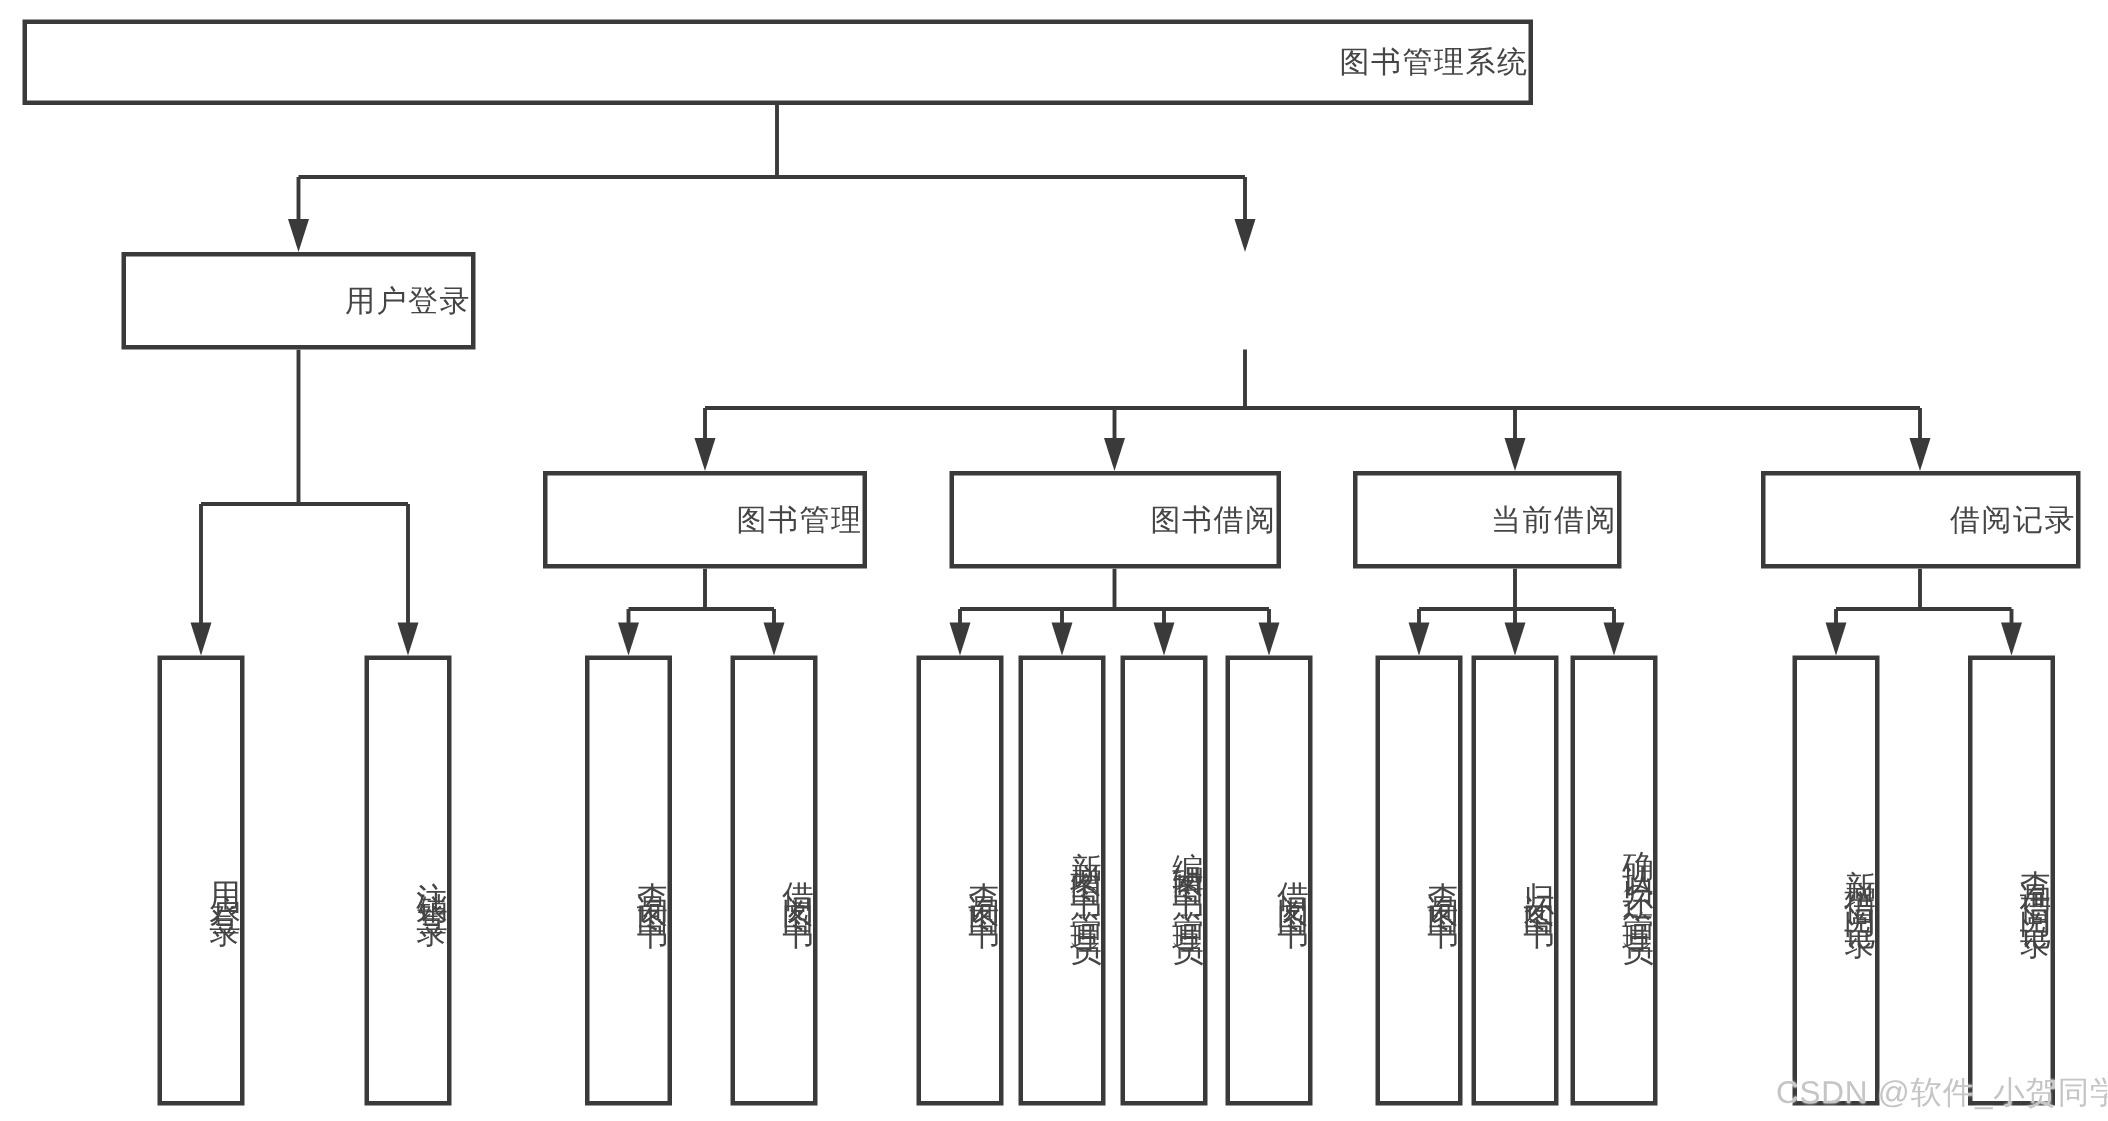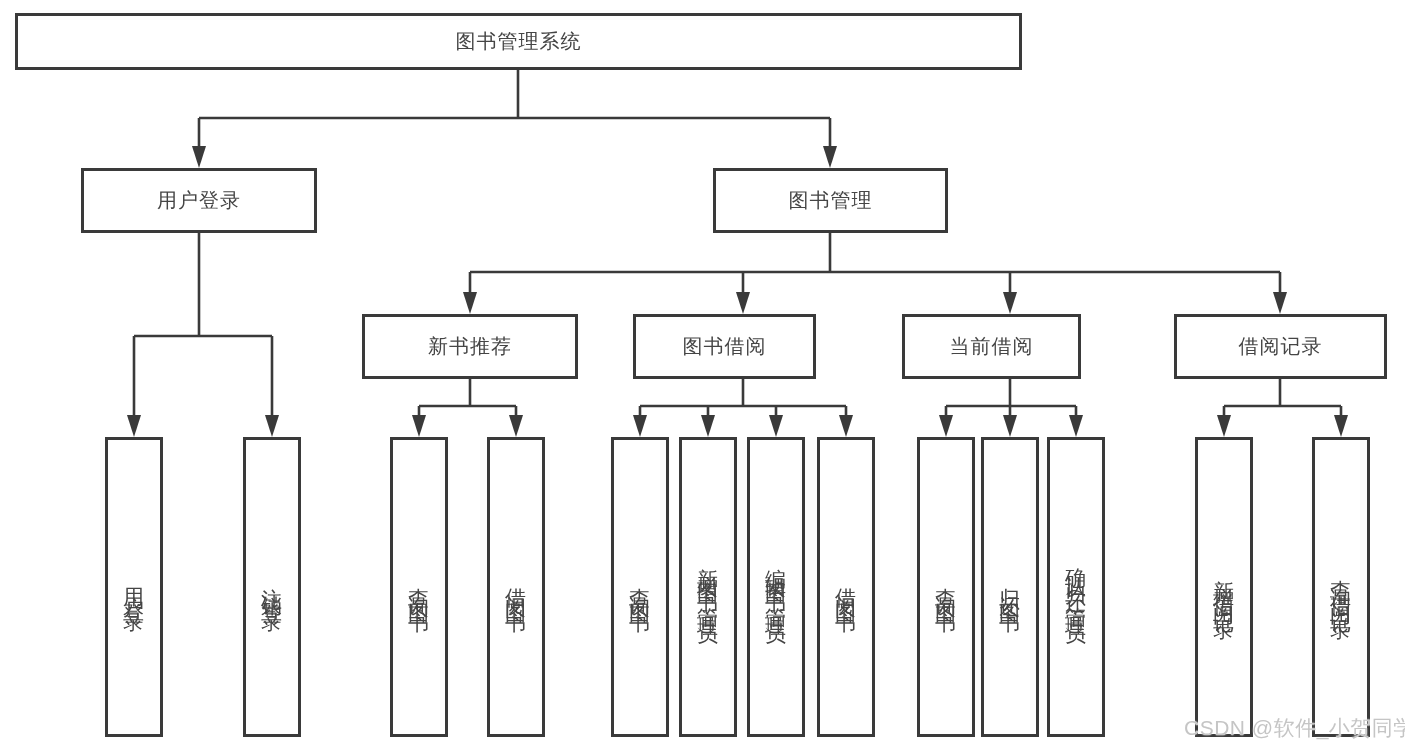--- a/index.html
+++ b/index.html
@@ -5,21 +5,21 @@
   html,body{margin:0;padding:0;background:#ffffff;}
   #canvas{
     position:relative;width:1405px;height:747px;background:#ffffff;overflow:hidden;
     font-family:"Liberation Sans","DejaVu Sans",sans-serif;color:#454545;
   }
   #connectors{position:absolute;left:0;top:0;z-index:0;}
   #connectors line{stroke:#3a3a3a;stroke-width:2.6;}
   #connectors polygon{fill:#3a3a3a;}
   .node{
     position:absolute;box-sizing:border-box;background:#ffffff;
-    border:3px solid #3a3a3a;display:flex;align-items:center;justify-content:center;
+    border:3px solid #3a3a3a;display:flex;align-items:center;justify-content:flex-end;
     z-index:1;
   }
   .node.h .lbl{font-size:20px;letter-spacing:1px;white-space:nowrap;}
   .node.v{top:437px;height:300px;width:58px;}
   .node.v .lbl{
     writing-mode:vertical-rl;text-orientation:mixed;
     font-size:21px;line-height:1;letter-spacing:8px;white-space:nowrap;
   }
   #watermark{
     position:absolute;left:1184px;top:714px;z-index:5;
@@ -87,28 +87,25 @@
       <polygon points="1334,415 1348,415 1341,437"></polygon>
     </svg>
 
   <div class="node h" style="left:15px;top:13px;width:1007px;height:57px">
     <span class="lbl">图书管理系统</span>
   </div>
 
   <div class="node h" style="left:81px;top:168px;width:236px;height:65px">
     <span class="lbl">用户登录</span>
   </div>
-  <div class="node h" style="left:713px;top:168px;width:235px;height:65px">
+
+  <div class="node h" style="left:362px;top:314px;width:216px;height:65px">
     <span class="lbl">图书管理</span>
   </div>
-
-  <div class="node h" style="left:362px;top:314px;width:216px;height:65px">
-    <span class="lbl">新书推荐</span>
-  </div>
-  <div class="node h" style="left:633px;top:314px;width:183px;height:65px">
+  <div class="node h" style="left:633px;top:314px;width:221px;height:65px">
     <span class="lbl">图书借阅</span>
   </div>
   <div class="node h" style="left:902px;top:314px;width:179px;height:65px">
     <span class="lbl">当前借阅</span>
   </div>
   <div class="node h" style="left:1174px;top:314px;width:213px;height:65px">
     <span class="lbl">借阅记录</span>
   </div>
 
   <div class="node v" style="left:105px">

